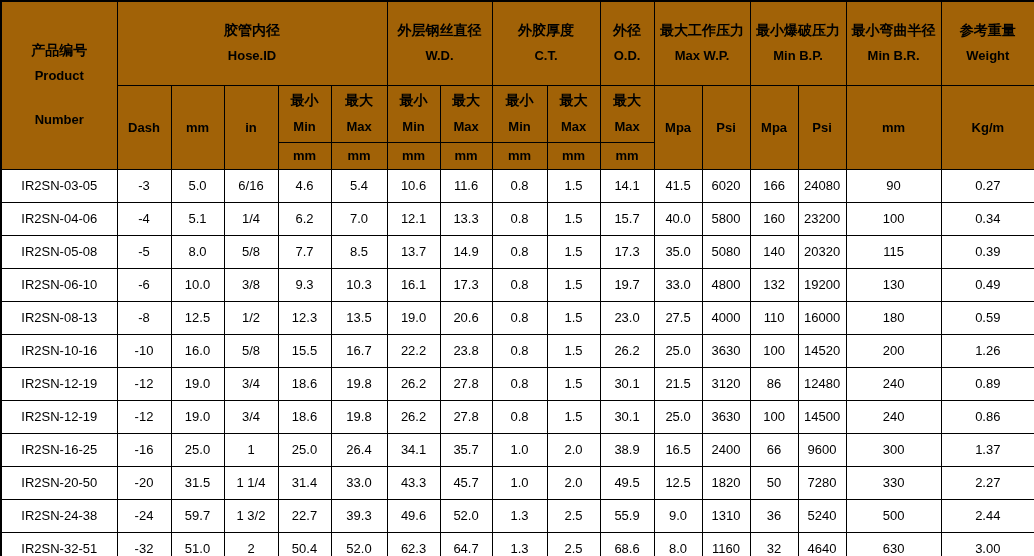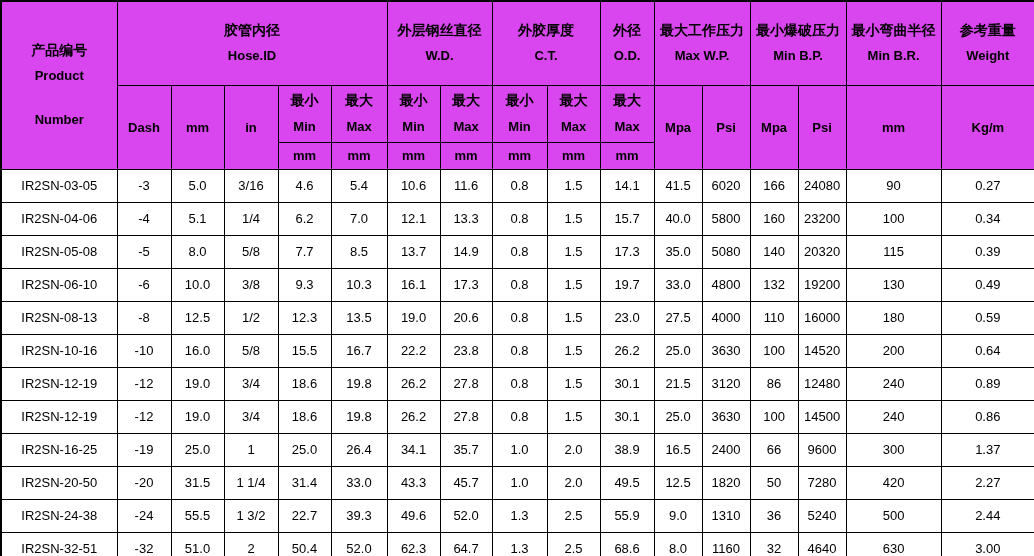--- a/index.html
+++ b/index.html
@@ -22,21 +22,21 @@
   }
   table.spec th,
   table.spec td {
     border: 1px solid #000000;
     text-align: center;
     vertical-align: middle;
     padding: 0;
     overflow: hidden;
   }
   thead th {
-    background: #d946ef;
+    background: #a16207;
     font-weight: bold;
     font-size: 13px;
     color: #000000;
   }
   tr.hr1 { height: 84px; }
   tr.hr2 { height: 57px; }
   tr.hr3 { height: 27px; }
   .zh {
     font-size: 14px;
     line-height: 1.1;
@@ -165,21 +165,21 @@
       <th>mm</th>
       <th>mm</th>
       <th>mm</th>
     </tr>
   </thead>
   <tbody>
       <tr>
         <td>IR2SN-03-05</td>
         <td>-3</td>
         <td>5.0</td>
-        <td>3/16</td>
+        <td>6/16</td>
         <td>4.6</td>
         <td>5.4</td>
         <td>10.6</td>
         <td>11.6</td>
         <td>0.8</td>
         <td>1.5</td>
         <td>14.1</td>
         <td>41.5</td>
         <td>6020</td>
         <td>166</td>
@@ -273,21 +273,21 @@
         <td>22.2</td>
         <td>23.8</td>
         <td>0.8</td>
         <td>1.5</td>
         <td>26.2</td>
         <td>25.0</td>
         <td>3630</td>
         <td>100</td>
         <td>14520</td>
         <td>200</td>
-        <td>0.64</td>
+        <td>1.26</td>
       </tr>
       <tr>
         <td>IR2SN-12-19</td>
         <td>-12</td>
         <td>19.0</td>
         <td>3/4</td>
         <td>18.6</td>
         <td>19.8</td>
         <td>26.2</td>
         <td>27.8</td>
@@ -315,21 +315,21 @@
         <td>30.1</td>
         <td>25.0</td>
         <td>3630</td>
         <td>100</td>
         <td>14500</td>
         <td>240</td>
         <td>0.86</td>
       </tr>
       <tr>
         <td>IR2SN-16-25</td>
-        <td>-19</td>
+        <td>-16</td>
         <td>25.0</td>
         <td>1</td>
         <td>25.0</td>
         <td>26.4</td>
         <td>34.1</td>
         <td>35.7</td>
         <td>1.0</td>
         <td>2.0</td>
         <td>38.9</td>
         <td>16.5</td>
@@ -348,27 +348,27 @@
         <td>33.0</td>
         <td>43.3</td>
         <td>45.7</td>
         <td>1.0</td>
         <td>2.0</td>
         <td>49.5</td>
         <td>12.5</td>
         <td>1820</td>
         <td>50</td>
         <td>7280</td>
-        <td>420</td>
+        <td>330</td>
         <td>2.27</td>
       </tr>
       <tr>
         <td>IR2SN-24-38</td>
         <td>-24</td>
-        <td>55.5</td>
+        <td>59.7</td>
         <td>1 3/2</td>
         <td>22.7</td>
         <td>39.3</td>
         <td>49.6</td>
         <td>52.0</td>
         <td>1.3</td>
         <td>2.5</td>
         <td>55.9</td>
         <td>9.0</td>
         <td>1310</td>

